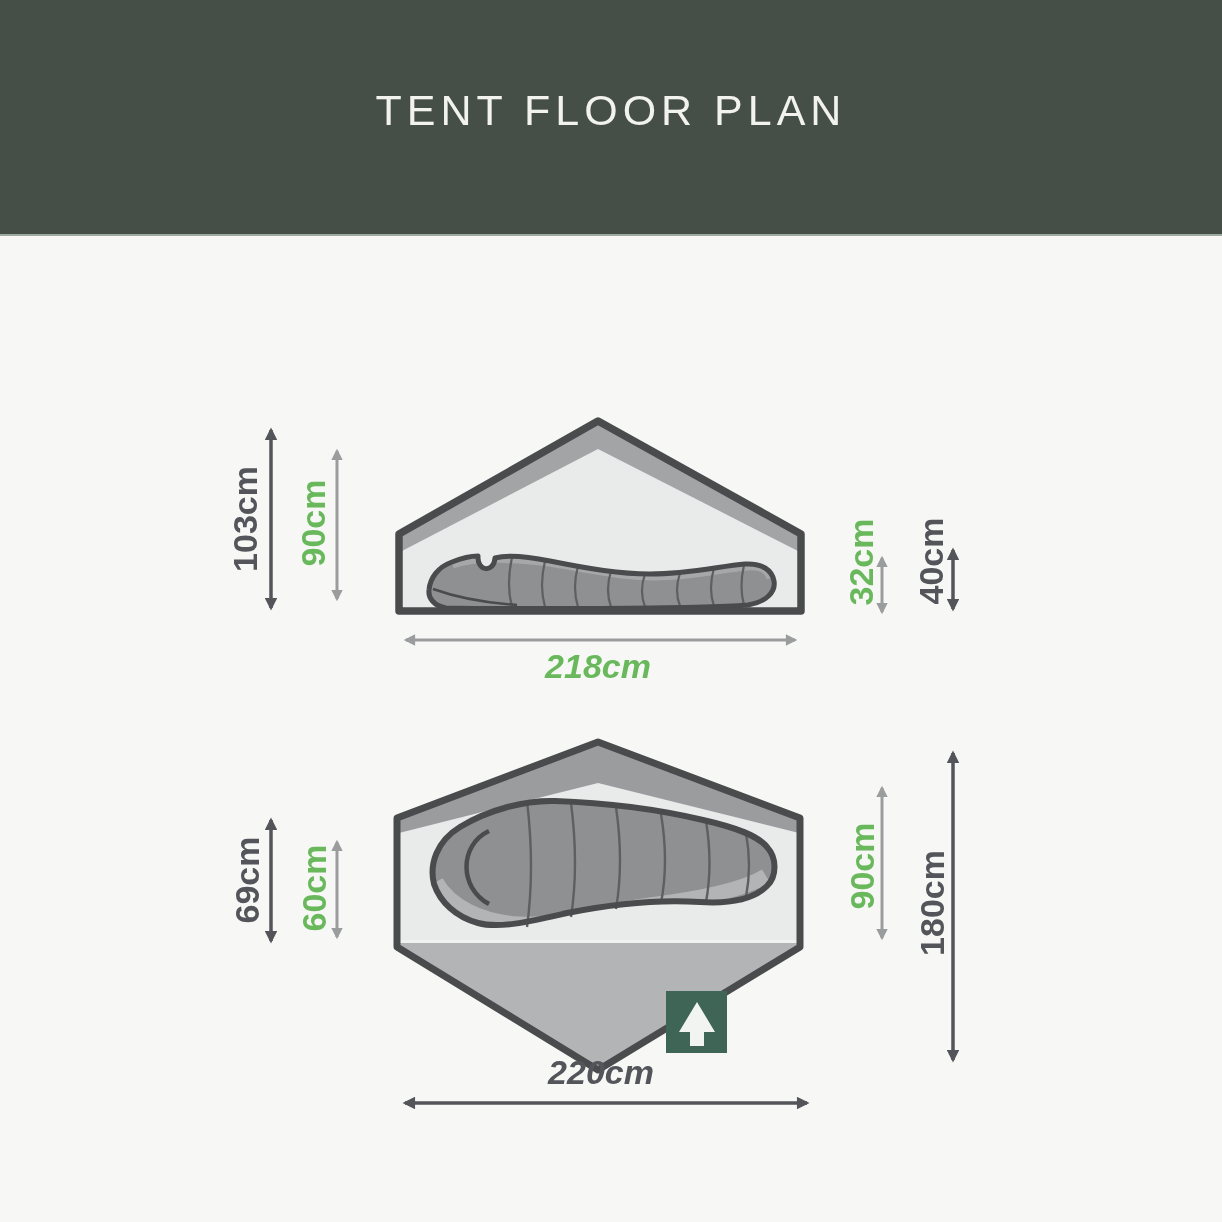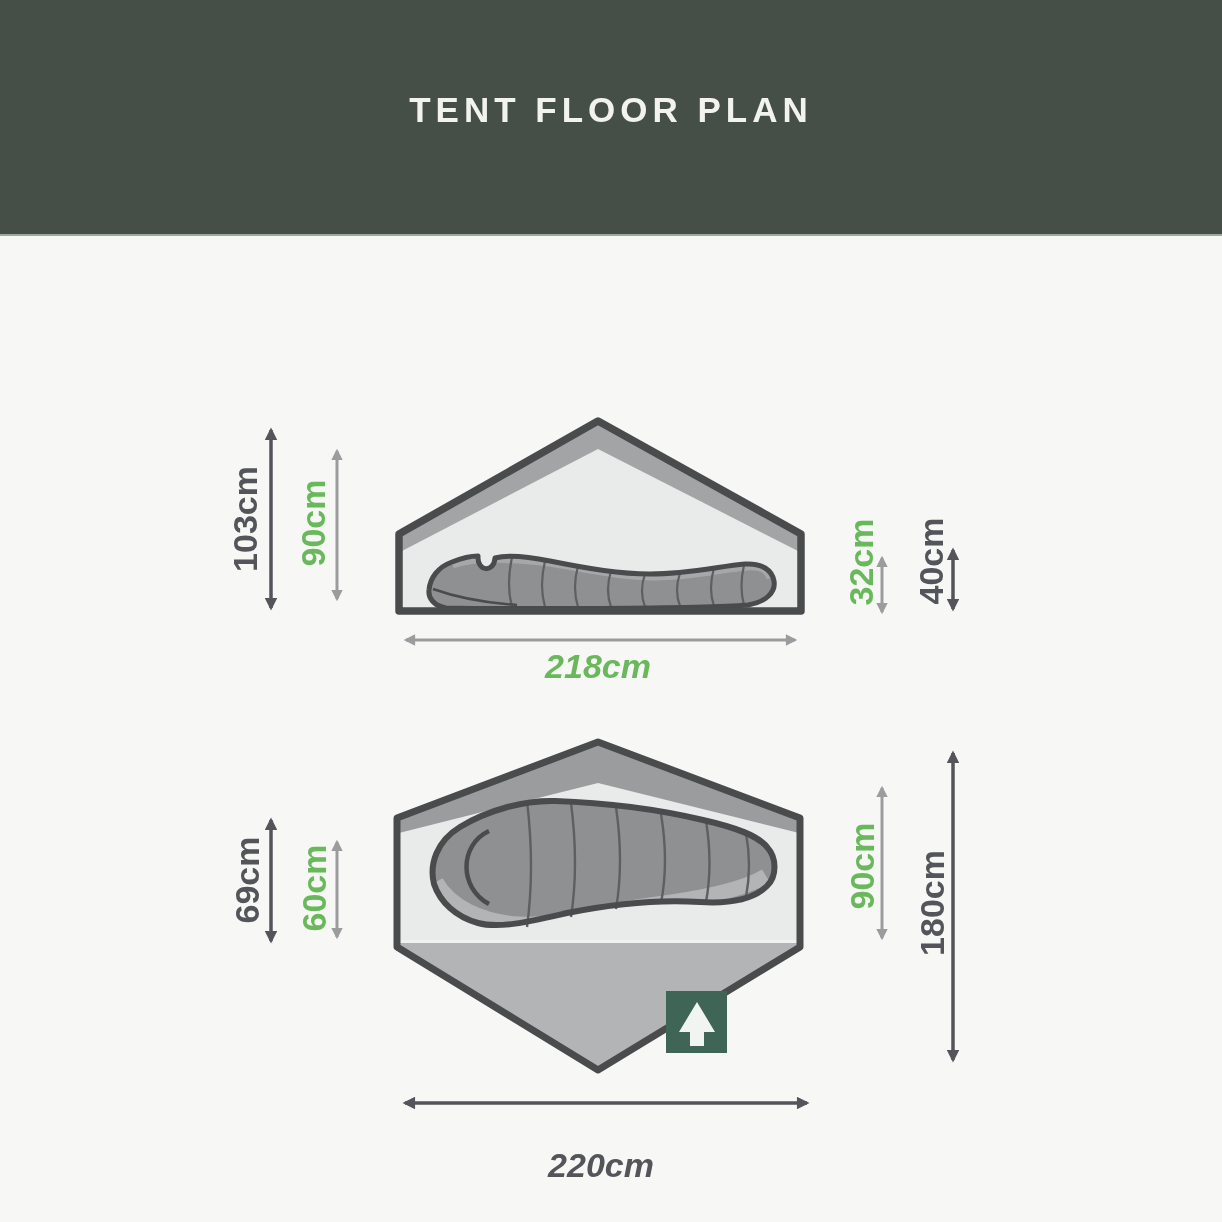--- a/index.html
+++ b/index.html
@@ -8,21 +8,21 @@
     background:#f7f8f6; overflow:hidden;
     font-family:"Liberation Sans", sans-serif;
   }
   .header {
     position:absolute; left:0; top:0; width:100%; height:236px;
     background:#454f47; border-bottom:2px solid #9daa9e;
     display:flex; align-items:center; justify-content:center;
     box-sizing:border-box; padding-bottom:14px;
   }
   .title {
-    color:#f2f2ee; font-size:35px; font-weight:700; letter-spacing:5px;
+    color:#f2f2ee; font-size:43px; font-weight:400; letter-spacing:5px;
   }
   .diagram-svg { position:absolute; left:0; top:0; }
   .dim {
     position:absolute; white-space:nowrap;
     font-size:34px; font-weight:600; color:#54555a;
   }
   .dim.green { color:#69b95c; }
   .dim.vert  { transform:translate(-50%,-50%) rotate(-90deg); }
   .dim.horiz { transform:translate(-50%,-50%);font-style:italic; }
 </style>
@@ -141,15 +141,15 @@
   <span class="dim vert" style="left:245px; top:519px;">103cm</span>
   <span class="dim vert green" style="left:313px; top:523px;">90cm</span>
   <span class="dim vert green" style="left:861px; top:562px;">32cm</span>
   <span class="dim vert" style="left:931px; top:561px;">40cm</span>
   <span class="dim horiz green" style="left:598px; top:666px;">218cm</span>
 
   <span class="dim vert" style="left:247px; top:880px;">69cm</span>
   <span class="dim vert green" style="left:314px; top:888px;">60cm</span>
   <span class="dim vert green" style="left:862px; top:866px;">90cm</span>
   <span class="dim vert" style="left:932px; top:903px;">180cm</span>
-  <span class="dim horiz" style="left:601px; top:1165px;">220cm</span>
+  <span class="dim horiz" style="left:601px; top:1072px;">220cm</span>
 
 </div>
 
 </body></html>

